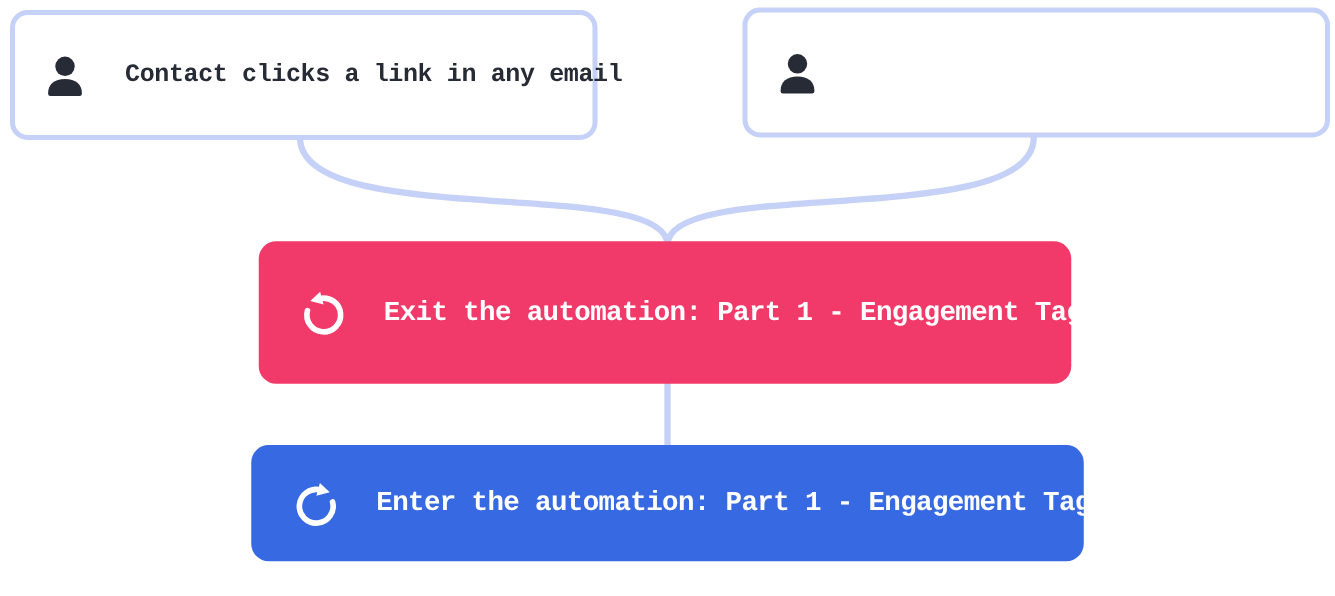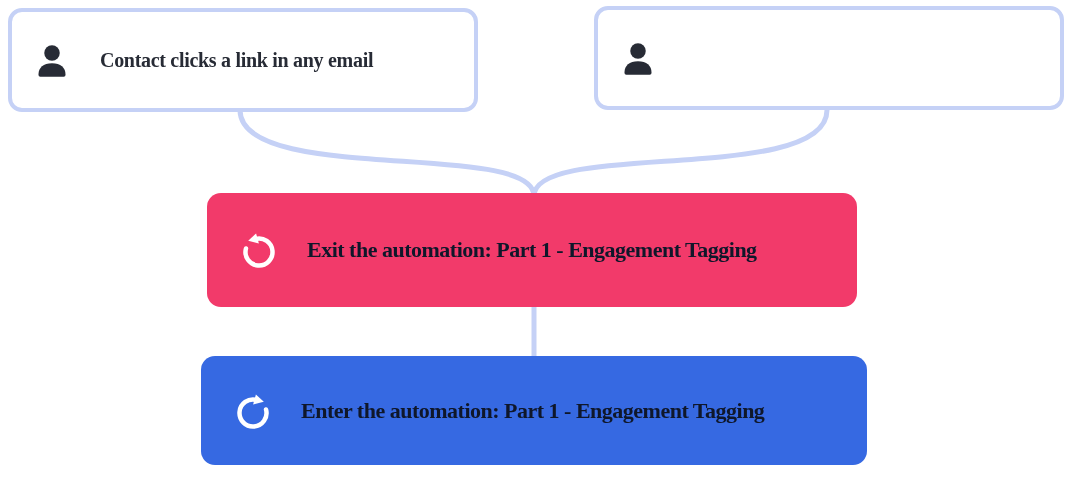--- a/index.html
+++ b/index.html
@@ -1,21 +1,21 @@
 <!DOCTYPE html>
 <html><head>
 <meta charset="utf-8">
 <style>
   html, body { margin: 0; padding: 0; background: #ffffff; }
   .canvas {
     position: relative;
     width: 1068px;
     height: 477px;
     background: #ffffff;
-    font-family: Liberation Serif, serif;
+    font-family: Liberation Mono, monospace;
     overflow: hidden;
     text-align: right;
   }
   .connectors {
     position: absolute;
     left: 0; top: 0;
     width: 1068px; height: 477px;
     z-index: 0;
   }
   .connectors path {
@@ -45,24 +45,24 @@
     margin-left: 30px;
     color: #272b35;
     font-size: 20px;
     font-weight: 700;
     letter-spacing: -0.3px;
     white-space: nowrap;
   }
   .action-box {
     border-radius: 14px;
     padding-left: 32px;
-    color: #0f172a;
+    color: #ffffff;
   }
   .action-exit  { left: 207px; top: 193px; width: 650px; height: 114px; background: #f23a6a; }
-  .action-enter { left: 201px; top: 356px; width: 666px; height: 109px; background: #3669e2; }
+  .action-enter { left: 201px; top: 356px; width: 666px; height: 93px; background: #3669e2; }
   .action-label {
     margin-left: 28px;
     font-size: 22px;
     font-weight: 600;
     letter-spacing: -0.5px;
     white-space: nowrap;
   }
   .icon-wrap { display: inline-flex; flex: 0 0 auto; }
 </style>
 </head>

